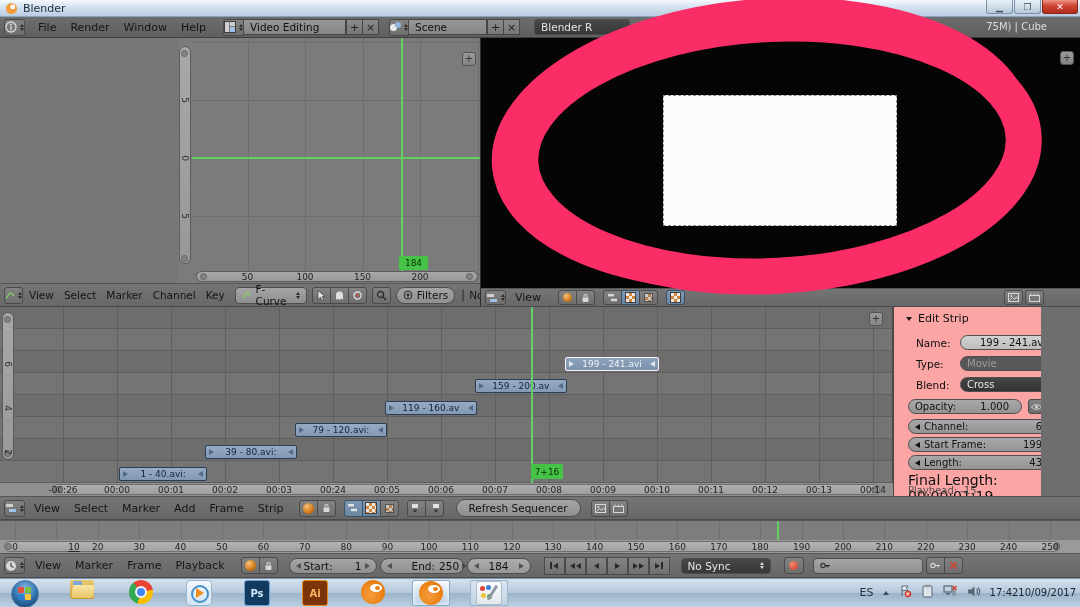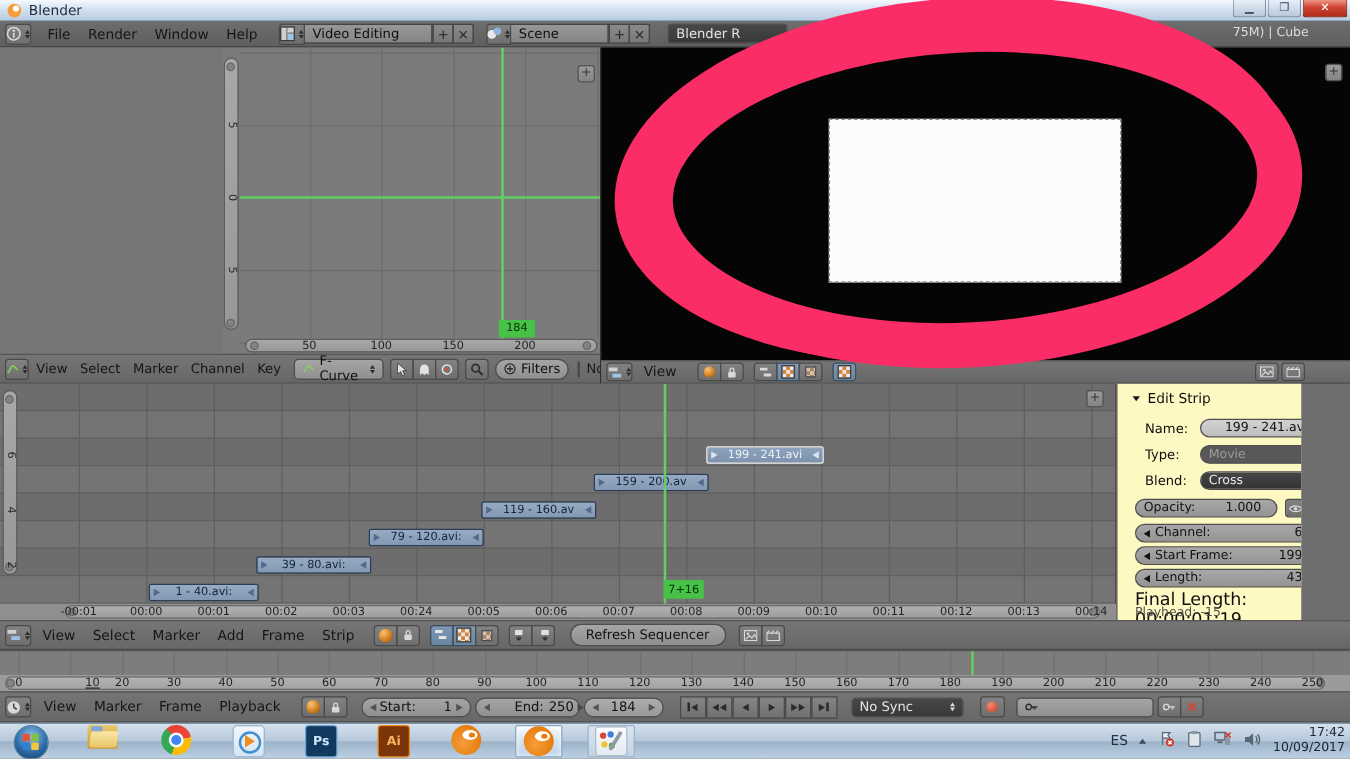--- a/index.html
+++ b/index.html
@@ -73,21 +73,21 @@
   .seq-row{position:absolute;left:0;width:893px;height:22px}
   .strip{position:absolute;height:14px;background:linear-gradient(#97abc3,#8398b2);border:1px solid #2c3e57;
     box-sizing:border-box;display:flex;align-items:center;justify-content:space-between;padding:0 3px;
     font-size:9px;color:#15233c;border-radius:2px}
   .strip .shandle{color:#51698c;display:inline-flex}
   .strip.selected{border-color:#f4f4f4;color:#eef2f8;background:linear-gradient(#8ea3bd,#7b91ad)}
   .strip .slabel{flex:1;text-align:center;overflow:hidden;white-space:nowrap}
   .timecodebar{left:0;top:483px;width:893px;height:13px;background:#8f8f8f;overflow:hidden}
   .timecodebar .bar{position:absolute;left:52px;top:1px;width:828px;height:11px;background:linear-gradient(#b0b0b0,#9e9e9e);border-radius:6px;border:1px solid #6e6e6e;box-sizing:border-box}
   .seq-header{left:0;top:496px;width:1080px;height:24px;padding-left:4px}
-  .props{left:893px;top:307px;width:148px;height:189px;background:#fef9c3;border-left:1px solid #4a4a4a;box-sizing:border-box;overflow:hidden}
+  .props{left:893px;top:307px;width:148px;height:189px;background:#fca5a5;border-left:1px solid #4a4a4a;box-sizing:border-box;overflow:hidden}
   .prow{position:absolute;display:flex;align-items:center}
   .plabel{font-size:10.5px;color:#0e0e0e}
   .pfield{display:flex;align-items:center;border-radius:8px;height:15px;font-size:10px;box-sizing:border-box;border:1px solid #4e4e4e;padding:0 6px}
   .pf-light{background:linear-gradient(#d2d2d2,#bdbdbd);color:#111}
   .pf-disabled{background:#585858;color:#9c9c9c;justify-content:space-between}
   .pf-darksel{background:linear-gradient(#454545,#333);color:#e8e8e8;justify-content:space-between}
   .pf-slider{background:linear-gradient(#a8a8a8,#949494);color:#121212;justify-content:space-between}
   .graytext{color:#4f4f4f}
   .tl-canvas{left:0;top:520px;width:1080px;height:20px;background:#7d7d7d;border-top:1px solid #565656;overflow:hidden;box-sizing:border-box}
   .framebar{left:0;top:540px;width:1080px;height:13px;background:#9a9a9a;overflow:hidden}
@@ -97,21 +97,21 @@
   .pbtn{height:18px;width:21px;display:inline-flex;align-items:center;justify-content:center;gap:1px;
     background:linear-gradient(#858585,#707070);border:1px solid #4a4a4a;color:#2a2a2a;box-sizing:border-box}
   
   .taskbar{left:0;top:578px;width:1080px;height:29px;
     background:linear-gradient(#d4e1ee,#b6c9db 48%,#9db3c9 52%,#bdd1e3);border-top:1px solid #7e95ab;
     display:flex;align-items:center;box-sizing:border-box;padding-left:6px;gap:20px}
   .appbox{width:38px;height:26px;display:flex;align-items:flex-start;justify-content:center;border-radius:2px;box-sizing:border-box}
   .appbox.active{background:linear-gradient(#f5fafe,#d3e3f2 50%,#bcd3e7);border:1px solid #8ea9c2;box-shadow:inset 0 0 4px #fff}
   .appbox.open{background:linear-gradient(#d9e5f1,#c2d4e5);border:1px solid #9db4ca}
   .tray{position:absolute;right:4px;top:578px;height:29px;display:flex;align-items:center;gap:9px;color:#24313e}
-  .clock{display:flex;flex-direction:column;align-items:flex-end;font-size:10px;line-height:12px;color:#1a2430}
+  .clock{display:flex;flex-direction:row;align-items:flex-end;font-size:10px;line-height:12px;color:#1a2430}
   .annotation-svg{position:absolute;left:0;top:0;z-index:60;pointer-events:none}
 </style>
 </head>
 <body>
 
 <div id="root">
 
   <div class="abs titlebar">
     <span style="width:11px;height:11px;border-radius:50%;background:radial-gradient(circle at 62% 35%,#fff 0 22%,#f59d3c 28% 70%,#e87d0d)"></span>
     <span class="wtitle">Blender</span>
@@ -400,21 +400,21 @@
       <span class="rotlabel" style="left: 8px; top: 57px;">6</span>
       <span class="rotlabel" style="left: 8px; top: 101px;">4</span>
       <span class="rotlabel" style="left: 8px; top: 145px;">2</span>
       <div class="corner-widget" style="left: 869px; top: 5px;">+</div>
     </div>
 
   <div class="abs timecodebar" id="timecode-bar">
     <span class="bar"></span>
     <span class="scroll-dot" style="left:54px;top:3px"></span>
     <span class="scroll-dot" style="left:871px;top:3px"></span>
-  <span class="ticklabel" style="left: 63px; top: 2px;">-00:01</span>
+  <span class="ticklabel" style="left: 63px; top: 2px;">-00:26</span>
       <span class="ticklabel" style="left: 117px; top: 2px;">00:00</span>
       <span class="ticklabel" style="left: 171px; top: 2px;">00:01</span>
       <span class="ticklabel" style="left: 225px; top: 2px;">00:02</span>
       <span class="ticklabel" style="left: 279px; top: 2px;">00:03</span>
       <span class="ticklabel" style="left: 333px; top: 2px;">00:24</span>
       <span class="ticklabel" style="left: 387px; top: 2px;">00:05</span>
       <span class="ticklabel" style="left: 441px; top: 2px;">00:06</span>
       <span class="ticklabel" style="left: 495px; top: 2px;">00:07</span>
       <span class="ticklabel" style="left: 549px; top: 2px;">00:08</span>
       <span class="ticklabel" style="left: 603px; top: 2px;">00:09</span>

